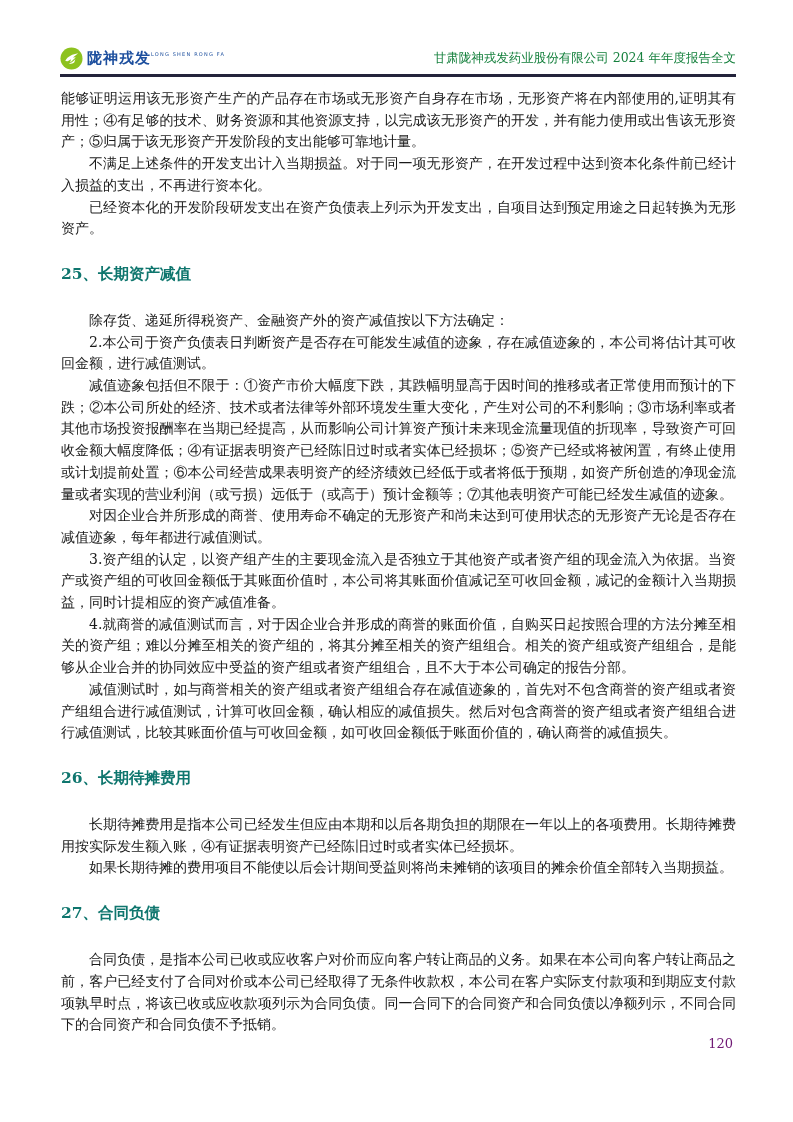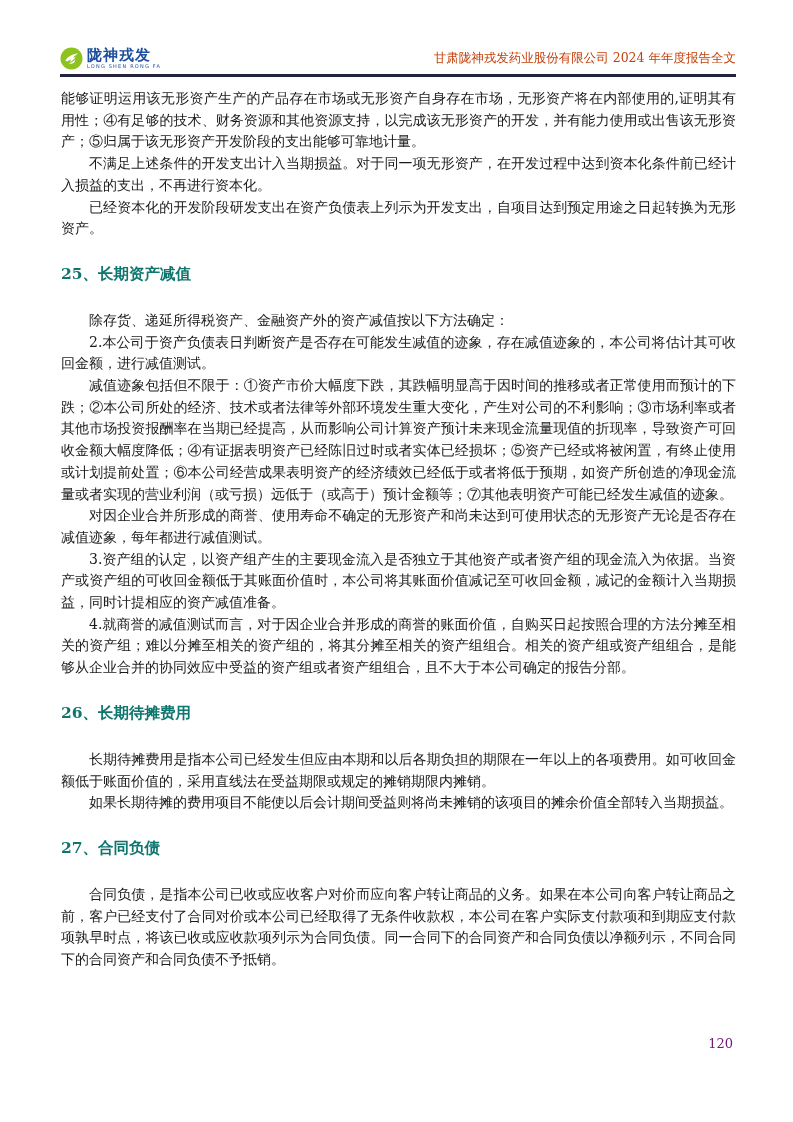--- a/index.html
+++ b/index.html
@@ -36,41 +36,41 @@
     align-items: center;
     gap: 4px;
   }
   .logo-icon-wrap {
     width: 23px;
     height: 23px;
     flex: 0 0 auto;
   }
   .logo-text-block {
     display: flex;
-    flex-direction: column;
+    flex-direction: row;
     line-height: 1;
   }
   .logo-cn {
     font-size: 15px;
     font-weight: bold;
     color: var(--brand-blue, #1d4f9e);
     letter-spacing: 1px;
     font-family: "DejaVu Sans", "Liberation Sans", sans-serif;
   }
   .logo-en {
     font-size: 5px;
     color: var(--brand-blue, #1d4f9e);
     letter-spacing: 1.2px;
     margin-top: 1px;
     font-family: "DejaVu Sans", "Liberation Sans", sans-serif;
     white-space: nowrap;
   }
   .header-title {
     font-size: 12.5px;
-    color: #c2410c;
+    color: #15803d;
     white-space: nowrap;
   }
   
   .doc-body {
     position: absolute;
     left: 61px;
     right: 57px;
     top: 88px;
     font-size: 14px;
     line-height: 21.7px;
@@ -126,22 +126,23 @@
     <p class="para no-indent">能够证明运用该无形资产生产的产品存在市场或无形资产自身存在市场，无形资产将在内部使用的,证明其有用性；④有足够的技术、财务资源和其他资源支持，以完成该无形资产的开发，并有能力使用或出售该无形资产；⑤归属于该无形资产开发阶段的支出能够可靠地计量。</p>
     <p class="para">不满足上述条件的开发支出计入当期损益。对于同一项无形资产，在开发过程中达到资本化条件前已经计入损益的支出，不再进行资本化。</p>
     <p class="para">已经资本化的开发阶段研发支出在资产负债表上列示为开发支出，自项目达到预定用途之日起转换为无形资产。</p>
     <h2 class="heading">25、长期资产减值</h2>
     <p class="para">除存货、递延所得税资产、金融资产外的资产减值按以下方法确定：</p>
     <p class="para">2.本公司于资产负债表日判断资产是否存在可能发生减值的迹象，存在减值迹象的，本公司将估计其可收回金额，进行减值测试。</p>
     <p class="para">减值迹象包括但不限于：①资产市价大幅度下跌，其跌幅明显高于因时间的推移或者正常使用而预计的下跌；②本公司所处的经济、技术或者法律等外部环境发生重大变化，产生对公司的不利影响；③市场利率或者其他市场投资报酬率在当期已经提高，从而影响公司计算资产预计未来现金流量现值的折现率，导致资产可回收金额大幅度降低；④有证据表明资产已经陈旧过时或者实体已经损坏；⑤资产已经或将被闲置，有终止使用或计划提前处置；⑥本公司经营成果表明资产的经济绩效已经低于或者将低于预期，如资产所创造的净现金流量或者实现的营业利润（或亏损）远低于（或高于）预计金额等；⑦其他表明资产可能已经发生减值的迹象。</p>
     <p class="para">对因企业合并所形成的商誉、使用寿命不确定的无形资产和尚未达到可使用状态的无形资产无论是否存在减值迹象，每年都进行减值测试。</p>
     <p class="para">3.资产组的认定，以资产组产生的主要现金流入是否独立于其他资产或者资产组的现金流入为依据。当资产或资产组的可收回金额低于其账面价值时，本公司将其账面价值减记至可收回金额，减记的金额计入当期损益，同时计提相应的资产减值准备。</p>
     <p class="para">4.就商誉的减值测试而言，对于因企业合并形成的商誉的账面价值，自购买日起按照合理的方法分摊至相关的资产组；难以分摊至相关的资产组的，将其分摊至相关的资产组组合。相关的资产组或资产组组合，是能够从企业合并的协同效应中受益的资产组或者资产组组合，且不大于本公司确定的报告分部。</p>
+    <p class="para">减值测试时，如与商誉相关的资产组或者资产组组合存在减值迹象的，首先对不包含商誉的资产组或者资产组组合进行减值测试，计算可收回金额，确认相应的减值损失。然后对包含商誉的资产组或者资产组组合进行减值测试，比较其账面价值与可收回金额，如可收回金额低于账面价值的，确认商誉的减值损失。</p>
     <h2 class="heading">26、长期待摊费用</h2>
-    <p class="para">长期待摊费用是指本公司已经发生但应由本期和以后各期负担的期限在一年以上的各项费用。如可收回金额低于账面价值的，采用直线法在受益期限或规定的摊销期限内摊销。</p>
+    <p class="para">长期待摊费用是指本公司已经发生但应由本期和以后各期负担的期限在一年以上的各项费用。长期待摊费用按实际发生额入账，④有证据表明资产已经陈旧过时或者实体已经损坏。</p>
     <p class="para">如果长期待摊的费用项目不能使以后会计期间受益则将尚未摊销的该项目的摊余价值全部转入当期损益。</p>
     <h2 class="heading">27、合同负债</h2>
     <p class="para">合同负债，是指本公司已收或应收客户对价而应向客户转让商品的义务。如果在本公司向客户转让商品之前，客户已经支付了合同对价或本公司已经取得了无条件收款权，本公司在客户实际支付款项和到期应支付款项孰早时点，将该已收或应收款项列示为合同负债。同一合同下的合同资产和合同负债以净额列示，不同合同下的合同资产和合同负债不予抵销。</p>
   </div>
 
   <div class="footer">120</div>
 
 </div>
 
 </body></html>

